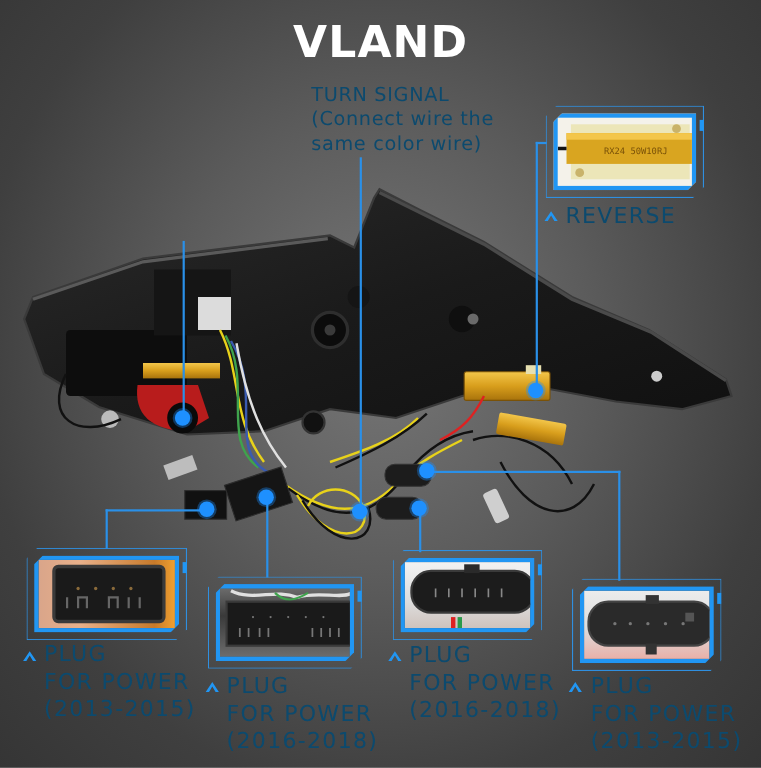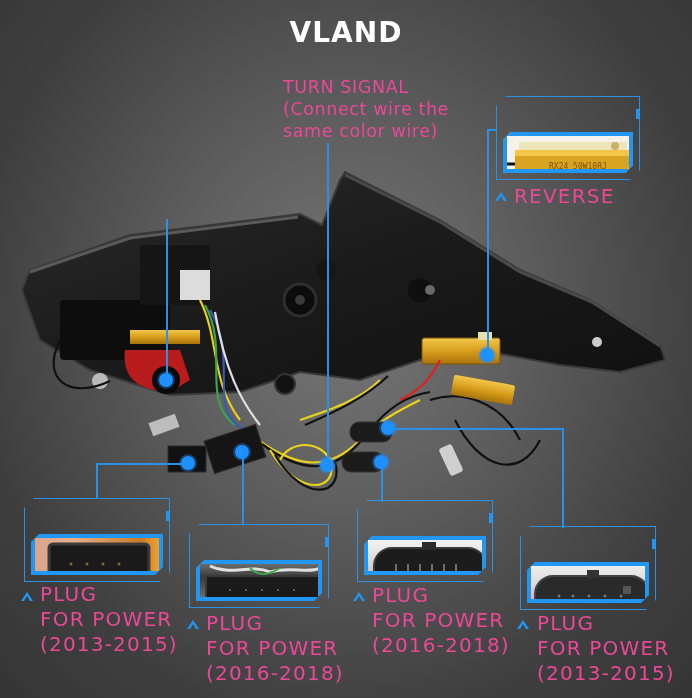--- a/index.html
+++ b/index.html
@@ -6,43 +6,42 @@
   html, body { width: 692px; height: 698px; overflow: hidden; }
   body {
     position: relative;
     font-family: "DejaVu Sans", sans-serif;
     color: #f2f2f2;
     background: radial-gradient(ellipse at 50% 45%, #777777 0%, #5b5b5b 40%, #3f3f3f 75%, #353535 100%);
   }
   .stage { position: absolute; left: 0; top: 0; width: 692px; height: 698px; }
   .brand {
     position: absolute; left: 0; right: 0; top: 16px; text-align: center;
-    font-family: "DejaVu Sans", sans-serif; font-weight: bold; font-size: 28px;
+    font-family: "DejaVu Sans", sans-serif; font-weight: bold; font-size: 40px;
     letter-spacing: 1px; color: #ffffff;
   }
   .label {
-    position: absolute; font-size: 17.5px; line-height: 22px; color: #ec4899;
+    position: absolute; font-size: 17.5px; line-height: 22px; color: #0c4a6e;
     letter-spacing: 0.6px; white-space: nowrap;
   }
   .label .line { display: block; }
   .big-label { font-size: 20px; line-height: 25px; letter-spacing: 1.2px; }
   .caret {
     position: absolute; width: 14px; height: 14px;
   }
   .frame {
     position: absolute;
     border: 1px solid #2f8fe0;
     clip-path: polygon(10px 0, 100% 0, 100% calc(100% - 10px), calc(100% - 10px) 100%, 0 100%, 0 10px);
   }
   .frame-inner {
     position: absolute; left: 6px; top: 6px; right: 6px; bottom: 6px;
     border: 4px solid #2196f3;
     clip-path: polygon(8px 0, 100% 0, 100% calc(100% - 8px), calc(100% - 8px) 100%, 0 100%, 0 8px);
     overflow: hidden;
-    margin-top: 29px;
   }
   .frame-tab {
     position: absolute; right: -1px; top: 12px; width: 4px; height: 10px; background: #2196f3;
   }
   .callout-line { position: absolute; background: #2a90e8; }
   .dot {
     position: absolute; width: 14px; height: 14px; border-radius: 50%;
     background: #1e90ff; box-shadow: 0 0 0 2px rgba(30,144,255,0.35);
   }
   svg { display: block; }

